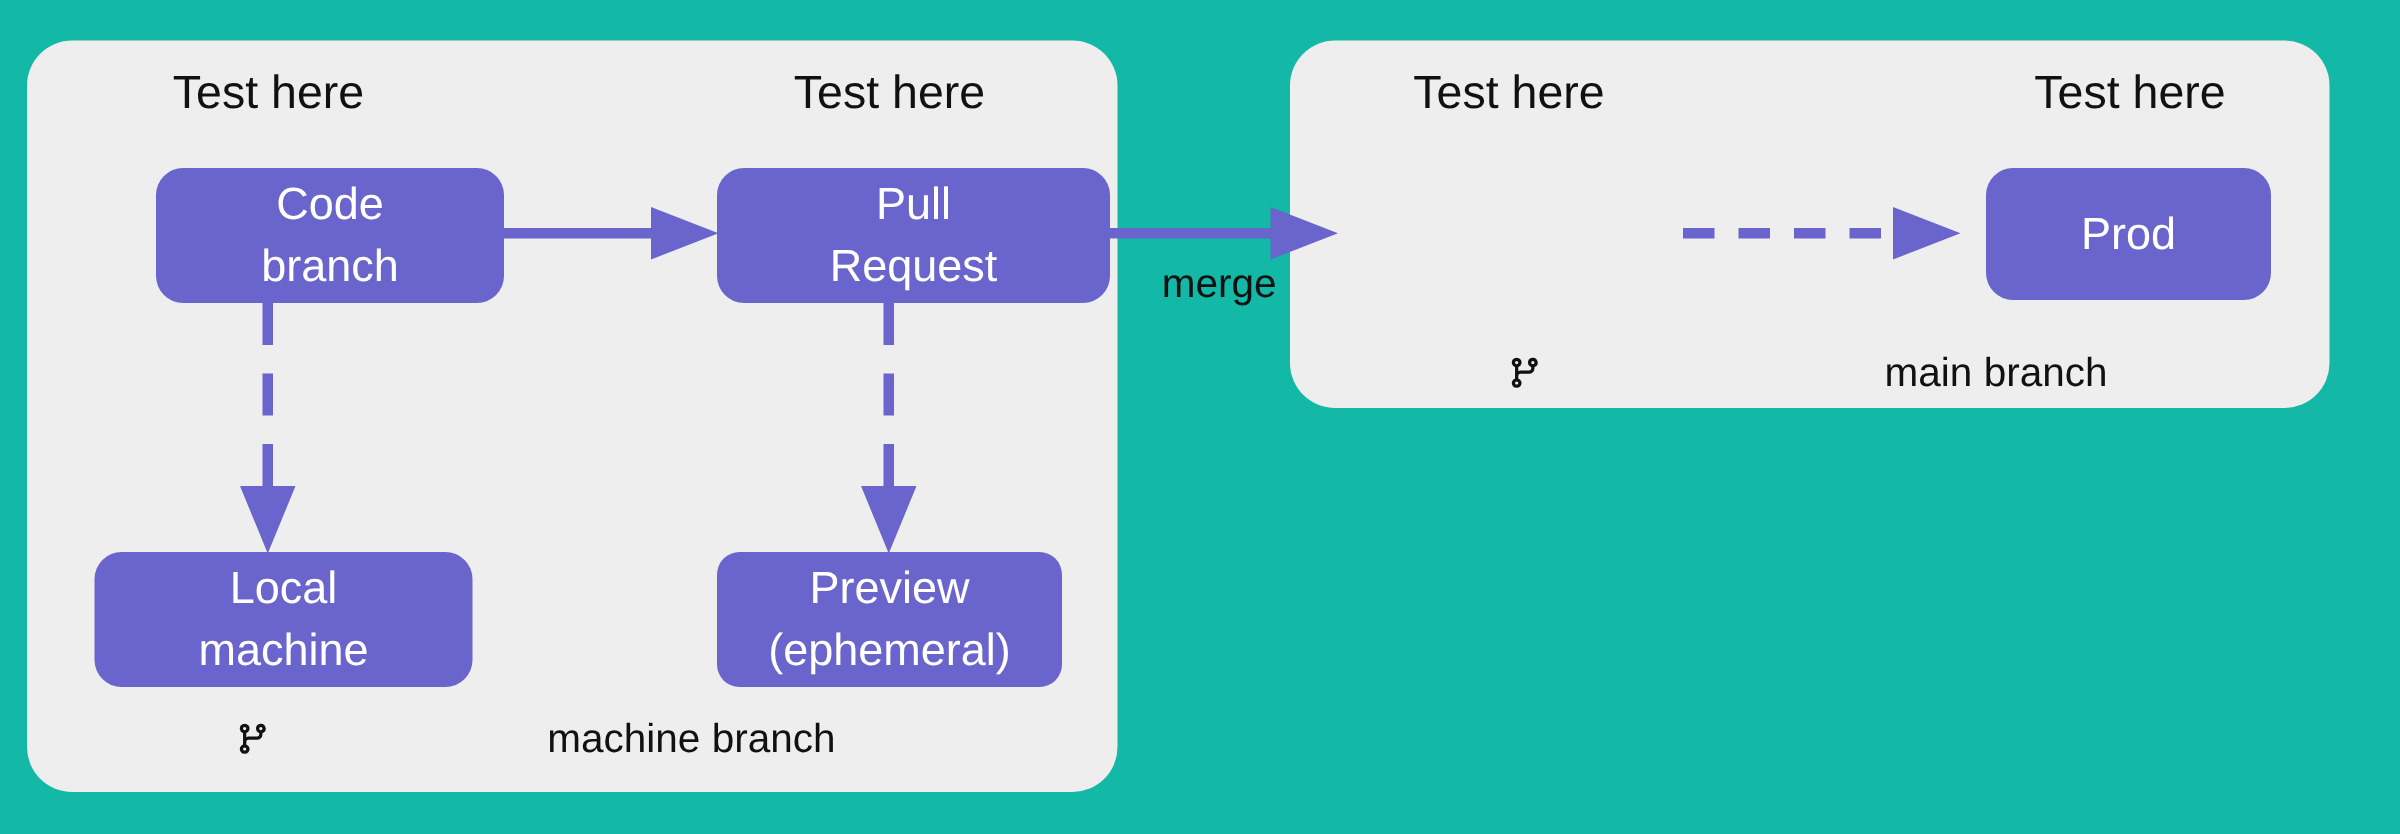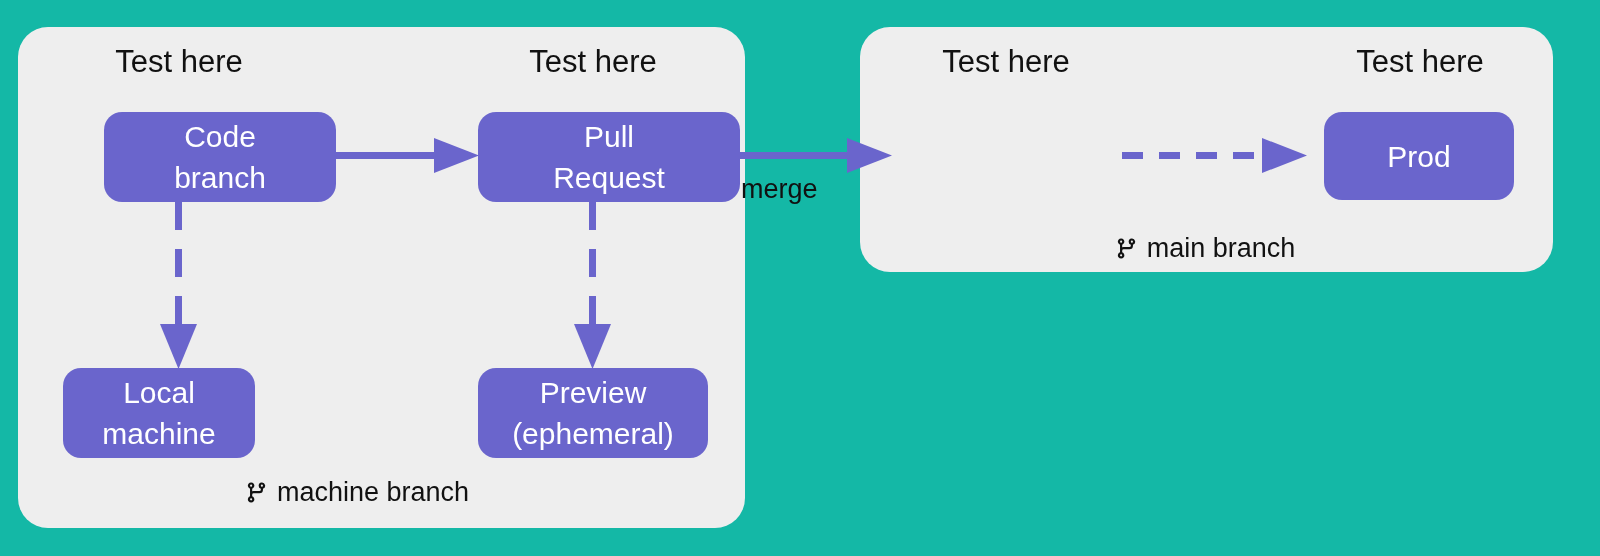--- a/index.html
+++ b/index.html
@@ -15,41 +15,41 @@
 
   .edges { position:absolute; left:0; top:0; pointer-events:none; }
 
   .node {
     position:absolute; background:#6A65CC; border-radius:18px;
     color:#ffffff; display:flex; align-items:center; justify-content:center;
     text-align:center; font-size:30px; line-height:41px; white-space:pre-line;
   }
   .node-code    { left:63px;  top:112px; width:232px; height:90px;margin-left:41px; }
   .node-pr      { left:478px; top:112px; width:262px; height:90px; }
-  .node-local   { left:63px;  top:368px; width:192px; height:90px; }
-  .node-preview { left:478px; top:368px; width:230px; height:90px; }
+  .node-local   { left:63px;  top:368px; width:252px; height:90px; }
+  .node-preview { left:478px; top:368px; width:230px; height:90px;border-radius:15px; }
   .node-dev     { left:892px; top:112px; width:228px; height:88px; }
   .node-prod    { left:1307px;top:112px; width:190px; height:88px;margin-left:17px; }
 
   .test-label {
     position:absolute; top:44px; text-align:center;
     font-size:31px; line-height:36px; color:#111111;
   }
   .test-1 { left:63px;  width:232px; }
   .test-2 { left:478px; width:230px; }
   .test-3 { left:892px; width:228px; }
   .test-4 { left:1307px; width:226px; }
 
   .merge-label {
     position:absolute; left:741px; top:174px; width:110px;
-    text-align:left; font-size:27px; color:#111111;
+    text-align:right; font-size:27px; color:#111111;
   }
 
   .branch-label {
-    position:absolute; display:flex; align-items:center; justify-content:center;
+    position:absolute; display:flex; align-items:center; justify-content:space-between;
     gap:9px; font-size:27px; color:#111111;
   }
   .branch-feature { left:157px;  top:472px; width:400px; height:40px; }
   .branch-main    { left:1005px; top:228px; width:400px; height:40px; }
   .branch-label svg { display:block; }
 </style>
 </head>
 <body>
 
 <div class="canvas">

